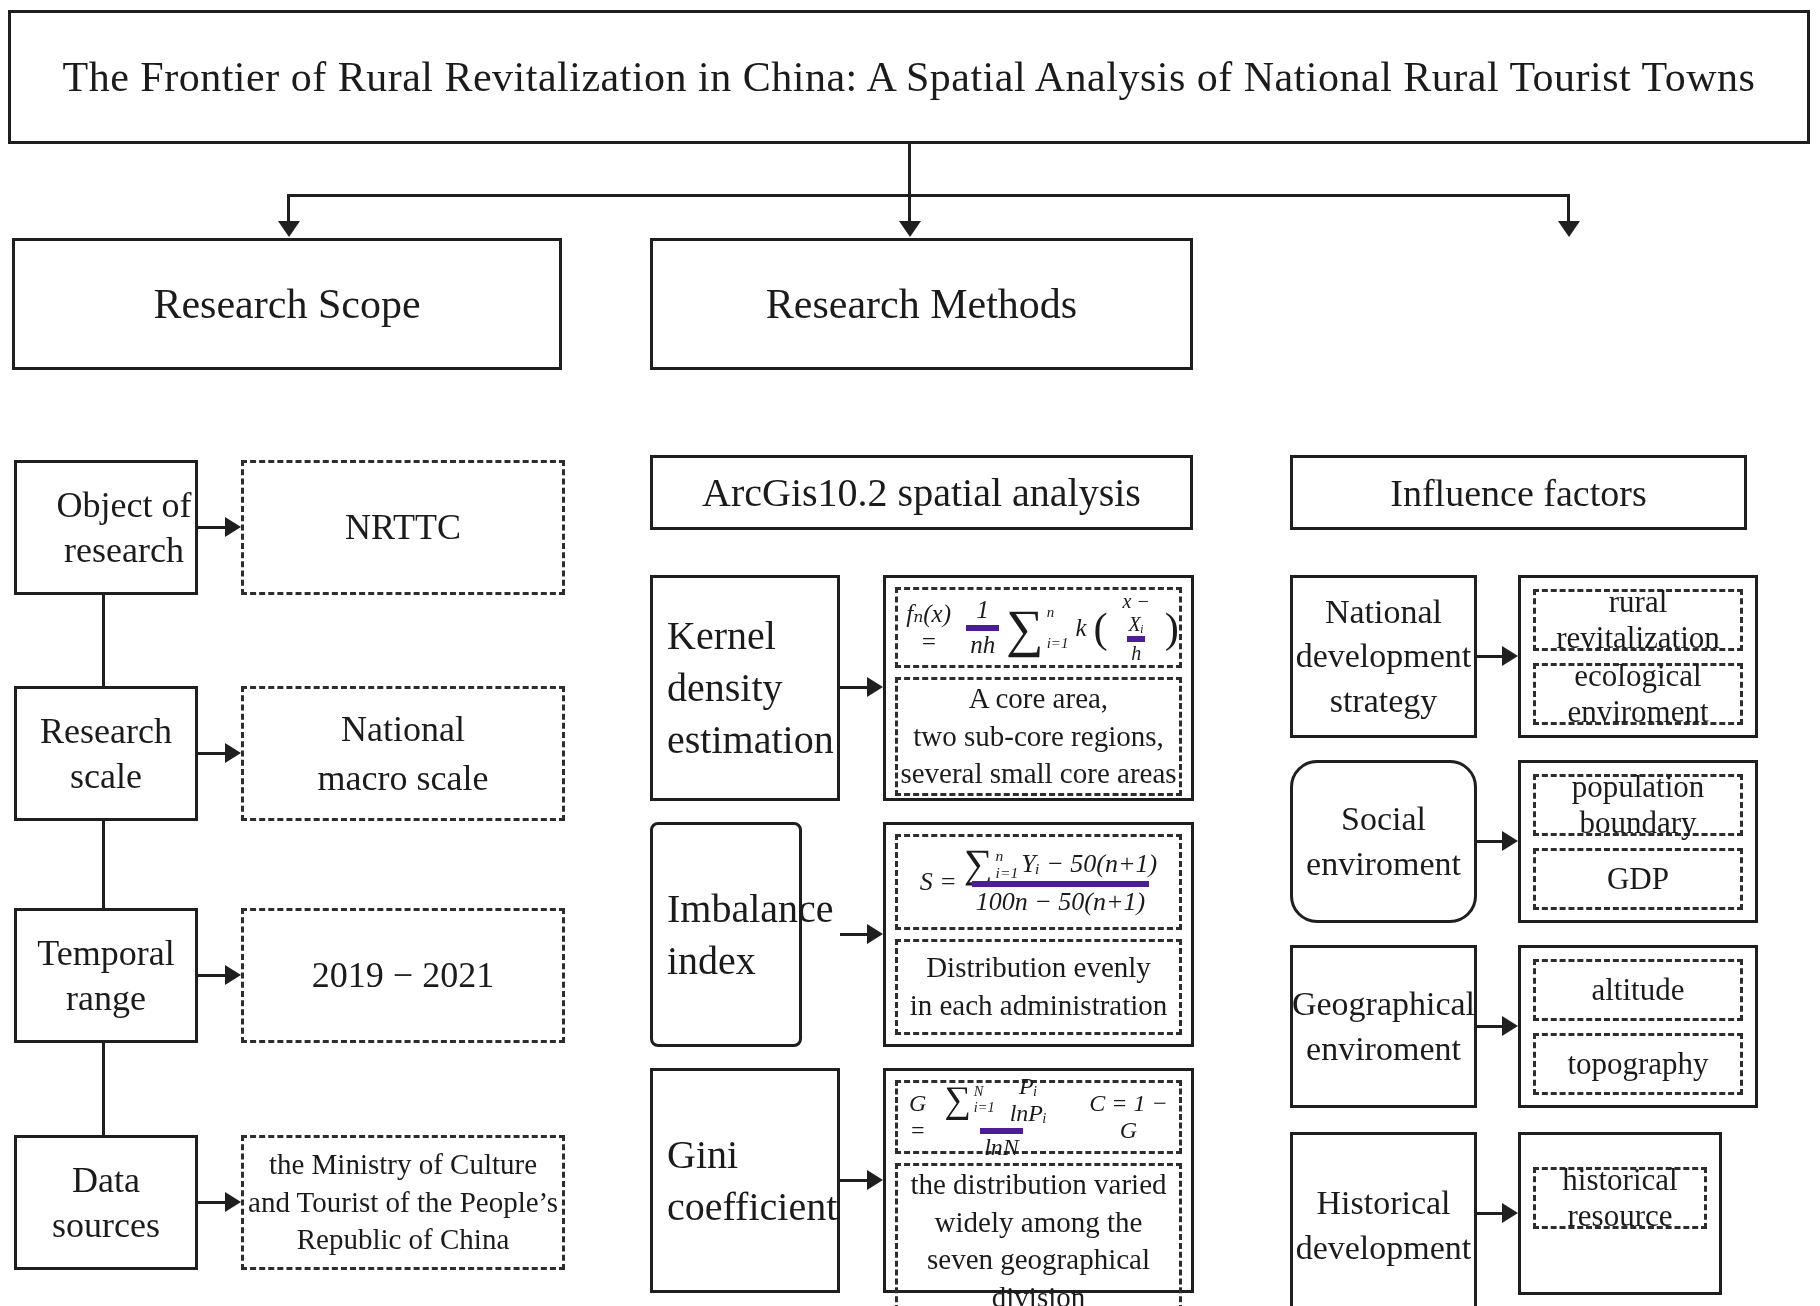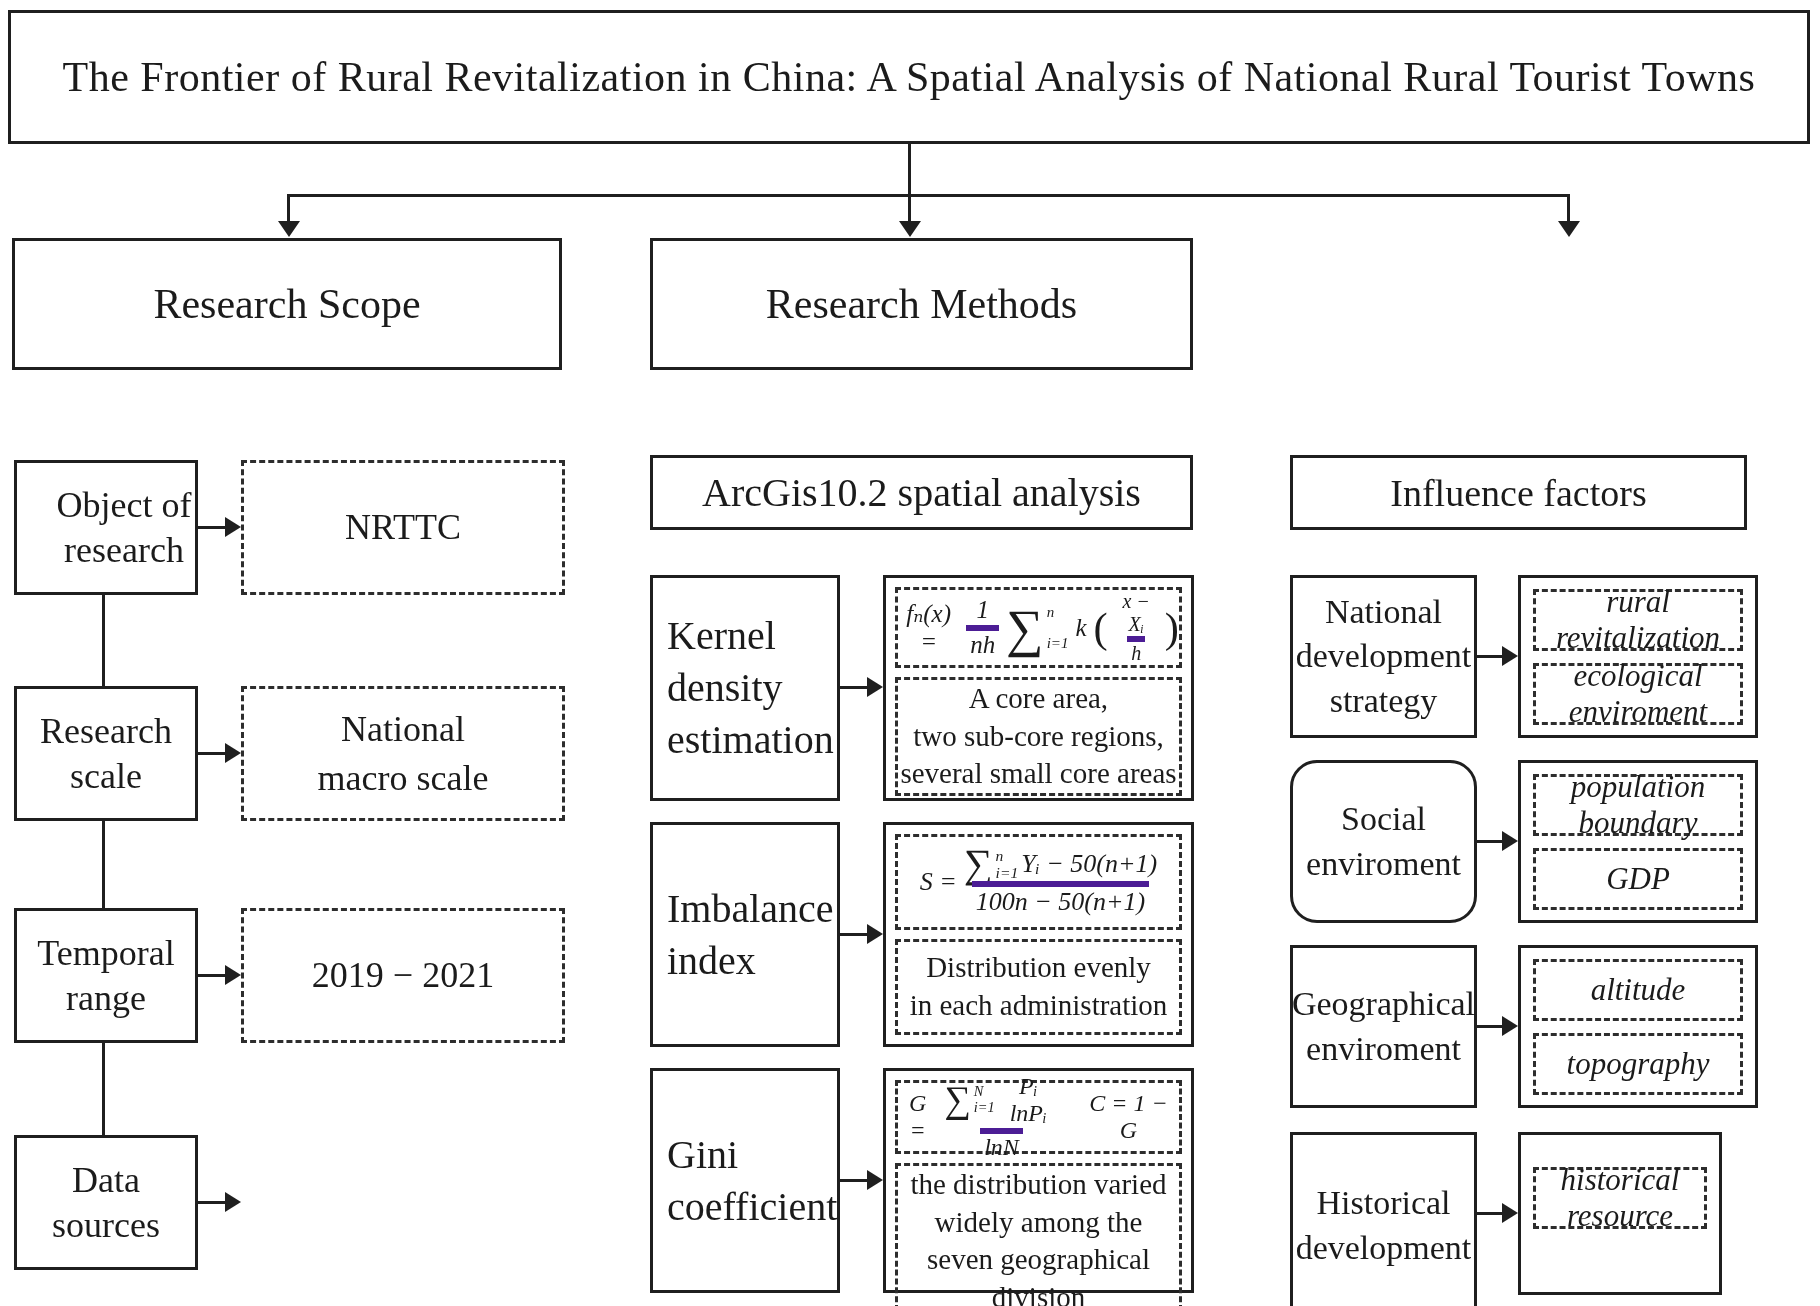--- a/index.html
+++ b/index.html
@@ -35,21 +35,21 @@
   .value-28{font-size:29px;line-height:1.3;}
   .mid-label{font-size:40px;line-height:1.3;justify-content:flex-start;text-align:left;padding-left:14px;}
   .right-label{font-size:34px;line-height:1.3;}
   .right-value{font-size:31px;}
   .desc-text{font-size:29px;line-height:1.3;}
   
   .method-content{flex-direction:column;justify-content:flex-start;padding:9px;gap:9px;}
   .method-content .inner{box-sizing:border-box;width:100%;display:flex;align-items:center;justify-content:center;}
   
   .fact-content{flex-direction:column;justify-content:center;padding:10px 12px;gap:12px;}
-  .fact-content .inner{box-sizing:border-box;width:100%;height:62px;display:flex;align-items:center;justify-content:center;font-style:italic;}
+  .fact-content .inner{box-sizing:border-box;width:100%;height:62px;display:flex;align-items:center;justify-content:center;}
   
   .formula{display:inline-flex;align-items:center;justify-content:center;gap:7px;font-style:italic;}
   .frac{display:inline-flex;flex-direction:column;align-items:center;line-height:1.15;}
   .frac .fr-den{border-top:6px solid #4c1d95;padding:0 4px;}
   .sumwrap{display:inline-flex;align-items:center;gap:3px;}
   .sumsym{font-style:normal;line-height:0.8;font-size:1.55em;}
   .bigsum .sumsym{font-size:2.1em;}
   .lims{display:inline-flex;flex-direction:column;align-items:flex-start;font-size:0.6em;font-style:italic;line-height:1.1;}
   .bigsum .lims{gap:14px;}
   .paren{font-size:1.7em;font-style:normal;line-height:0.8;}
@@ -107,20 +107,25 @@
   <div class="harrow" style="left:198px;top:974px;width:28px;"></div>
   <div class="box dashed value-36" style="left:241px;top:908px;width:324px;height:135px;">
     <span class="pre">2019 − 2021</span>
   </div>
 
   <div class="box label-36 pre" style="left:14px;top:1135px;width:184px;height:135px;">
     <span class="pre">Data
 sources</span>
   </div>
   <div class="harrow" style="left:198px;top:1201px;width:28px;"></div>
+  <div class="box dashed value-28" style="left:241px;top:1135px;width:324px;height:135px;">
+    <span class="pre">the Ministry of Culture
+and Tourist of the People’s
+Republic of China</span>
+  </div>
 
   <div class="box" style="left:650px;top:455px;width:543px;height:75px;font-size:40px;">
     <span>ArcGis10.2 spatial analysis</span>
   </div>
 
   <div class="box mid-label pre" style="left:650px;top:575px;width:190px;height:226px;">
     <span class="pre">Kernel
 density
 estimation</span>
   </div>
@@ -149,21 +154,21 @@
         <span class="paren">)</span>
       </span>
     </div>
     <div class="inner dashed desc-text" style="flex:1;">
       <span class="pre">A core area,
 two sub-core regions,
 several small core areas</span>
     </div>
   </div>
 
-  <div class="box mid-label pre" style="left:650px;top:822px;width:190px;height:225px;">
+  <div class="box mid-label pre" style="left:650px;top:822px;width:152px;height:225px;border-radius:8px;">
     <span class="pre">Imbalance
 index</span>
   </div>
   <div class="harrow" style="left:840px;top:933px;width:28px;"></div>
   <div class="box method-content" style="left:883px;top:822px;width:311px;height:225px;">
     <div class="inner dashed" style="height:96px;">
       <span class="formula" style="font-size:26px;">
         <span>S =</span>
         <span class="frac">
           <span class="fr-num" style="display:inline-flex;align-items:center;gap:3px;">

